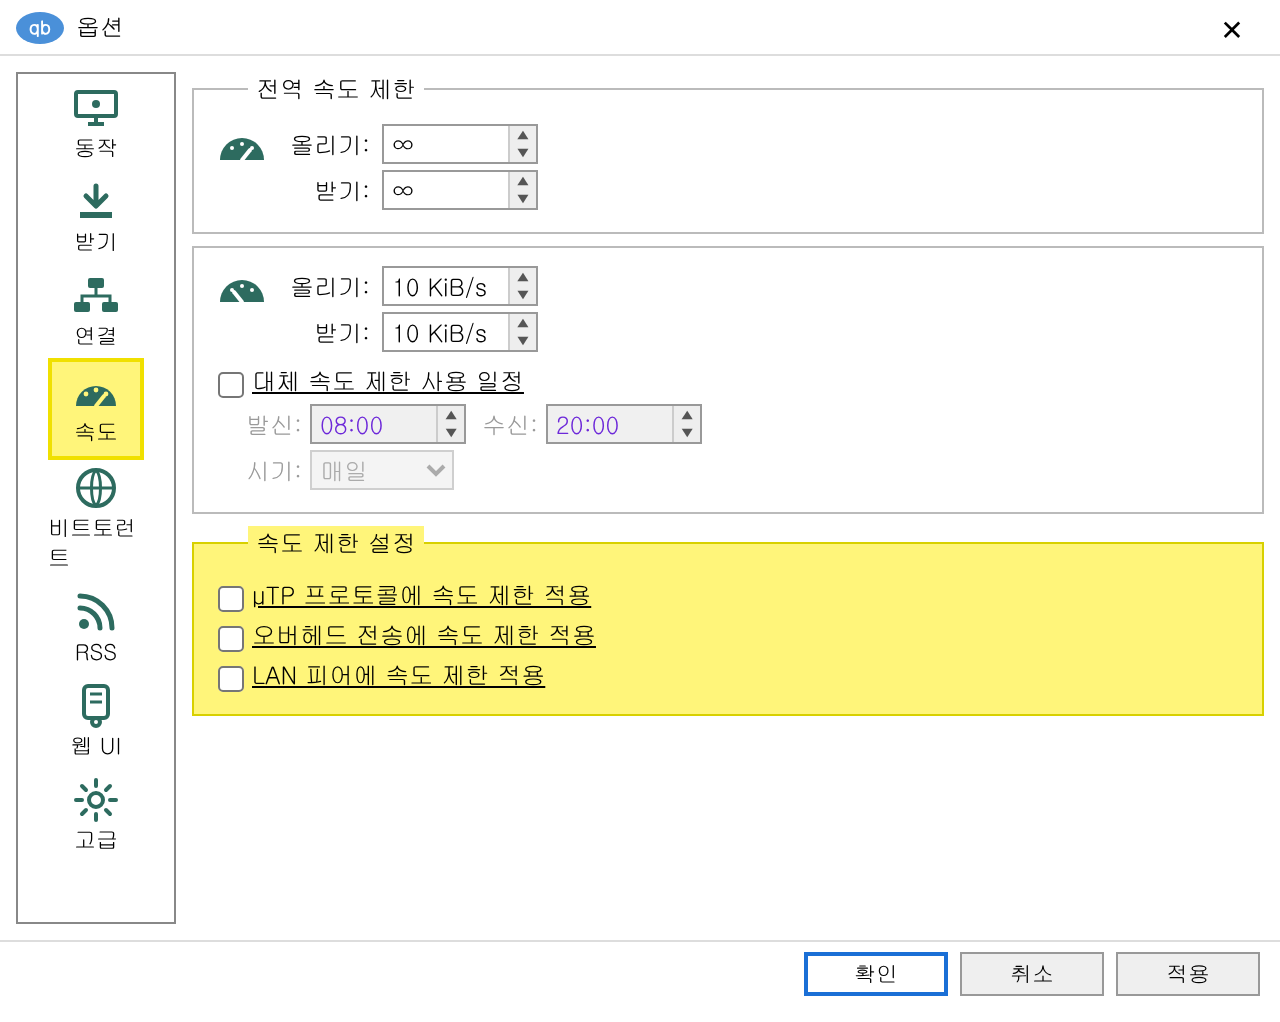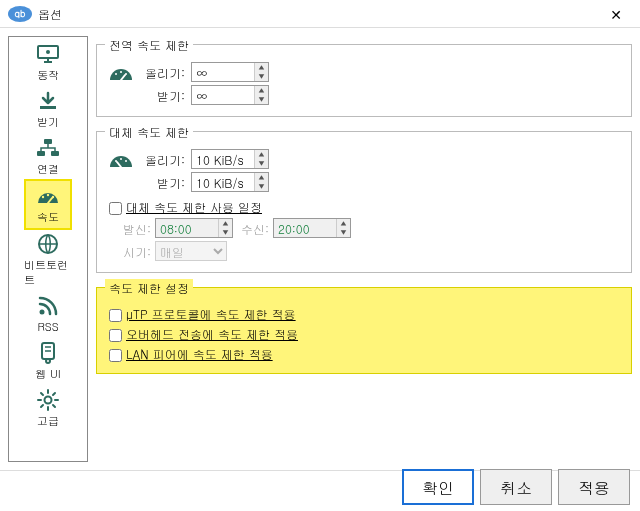--- a/index.html
+++ b/index.html
@@ -15,42 +15,42 @@
 .sidebar { width: 80px; border: 1px solid #888; padding: 2px 15px; }
 .side-item { display: flex; flex-direction: column; align-items: center; padding: 3px 0 4px; cursor: default; }
 .side-item.selected { background: #fff57a; border: 2px solid #f0e000; margin: -1px 0; }
 .side-item .icon { width: 28px; height: 24px; display: flex; align-items: center; justify-content: center; color: #2d6b5f; }
 .side-item .label { font-size: 11px; margin-top: 1px; }
 
 .main { flex: 1; display: flex; flex-direction: column; gap: 6px; }
 
 fieldset { border: 1px solid #bbb; padding: 6px 8px 8px; }
 fieldset.hl { background: #fff57a; border: 1px solid #d8d000; }
-legend { padding: 0 4px; font-size: 12px; }
+legend { padding: 0 4px; font-size: 12px; margin-left: 19px; }
 fieldset.hl legend { background: #fff57a; }
 
 .row { display: flex; align-items: center; margin: 3px 0; }
 .meter { width: 32px; height: 28px; display: flex; align-items: center; justify-content: center; margin-right: 4px; }
 .meter svg { color: #2d6b5f; }
 .row-label { width: 44px; text-align: right; margin-right: 6px; }
 
 .spin { display: inline-flex; border: 1px solid #999; height: 20px; background: #fff; }
 .spin input { border: none; width: 62px; padding: 0 4px; outline: none; font-size: 12px; }
 .spin .btns { width: 14px; border-left: 1px solid #ccc; display: flex; flex-direction: column; background: #eee; }
 .spin .btns span { flex: 1; font-size: 7px; line-height: 9px; text-align: center; color: #555; cursor: default; }
 .spin.disabled { background: #f0f0f0; }
-.spin.disabled input { background: #f0f0f0; color: #15803d; }
+.spin.disabled input { background: #f0f0f0; color: #6d28d9; }
 
 .chk { display: flex; align-items: flex-end; margin: 3px 0 3px 4px; text-decoration: underline; }
 .chk input { margin-right: 4px; }
 .disabled-text { color: #9a9a9a; }
 select.disabled { background: #f0f0f0; color: #888; border: 1px solid #bbb; height: 20px; width: 72px; }
 
 .footer { height: 33px; border-top: 1px solid #ddd; display: flex; justify-content: flex-end; align-items: center; padding-right: 10px; gap: 6px; }
-.footer button { width: 72px; height: 36px; border: 1px solid #999; background: #efefef; font-size: 16px; cursor: default; }
+.footer button { width: 72px; height: 22px; border: 1px solid #999; background: #efefef; font-size: 11px; cursor: default; }
 .footer button.primary { border: 2px solid #1a6fd6; background: #fff; }
 </style>
 </head>
 <body>
 
 <div class="titlebar">
   <span class="app-icon">qb</span>
   <span class="title">옵션</span>
   <span class="close">✕</span>
 </div>
@@ -171,21 +171,20 @@
                   <span>▲</span>
                   <span>▼</span>
                 </span>
               </span>
           </div>
         </div>
       </div>
     </fieldset>
 
     <fieldset>
-      <legend>대체 속도 제한</legend>
       <div style="display:flex;">
         <div class="meter">
           <svg width="28" height="22" viewBox="0 0 28 22">
               <path d="M3 18a11 11 0 0 1 22 0" fill="currentColor"></path>
               <circle cx="9" cy="12" r="1" fill="#fff"></circle>
               <circle cx="14" cy="10" r="1" fill="#fff"></circle>
               <circle cx="19" cy="12" r="1" fill="#fff"></circle>
               <path d="M14 18l-4-5" stroke="#fff" stroke-width="2" stroke-linecap="round"></path>
             </svg>
         </div>

